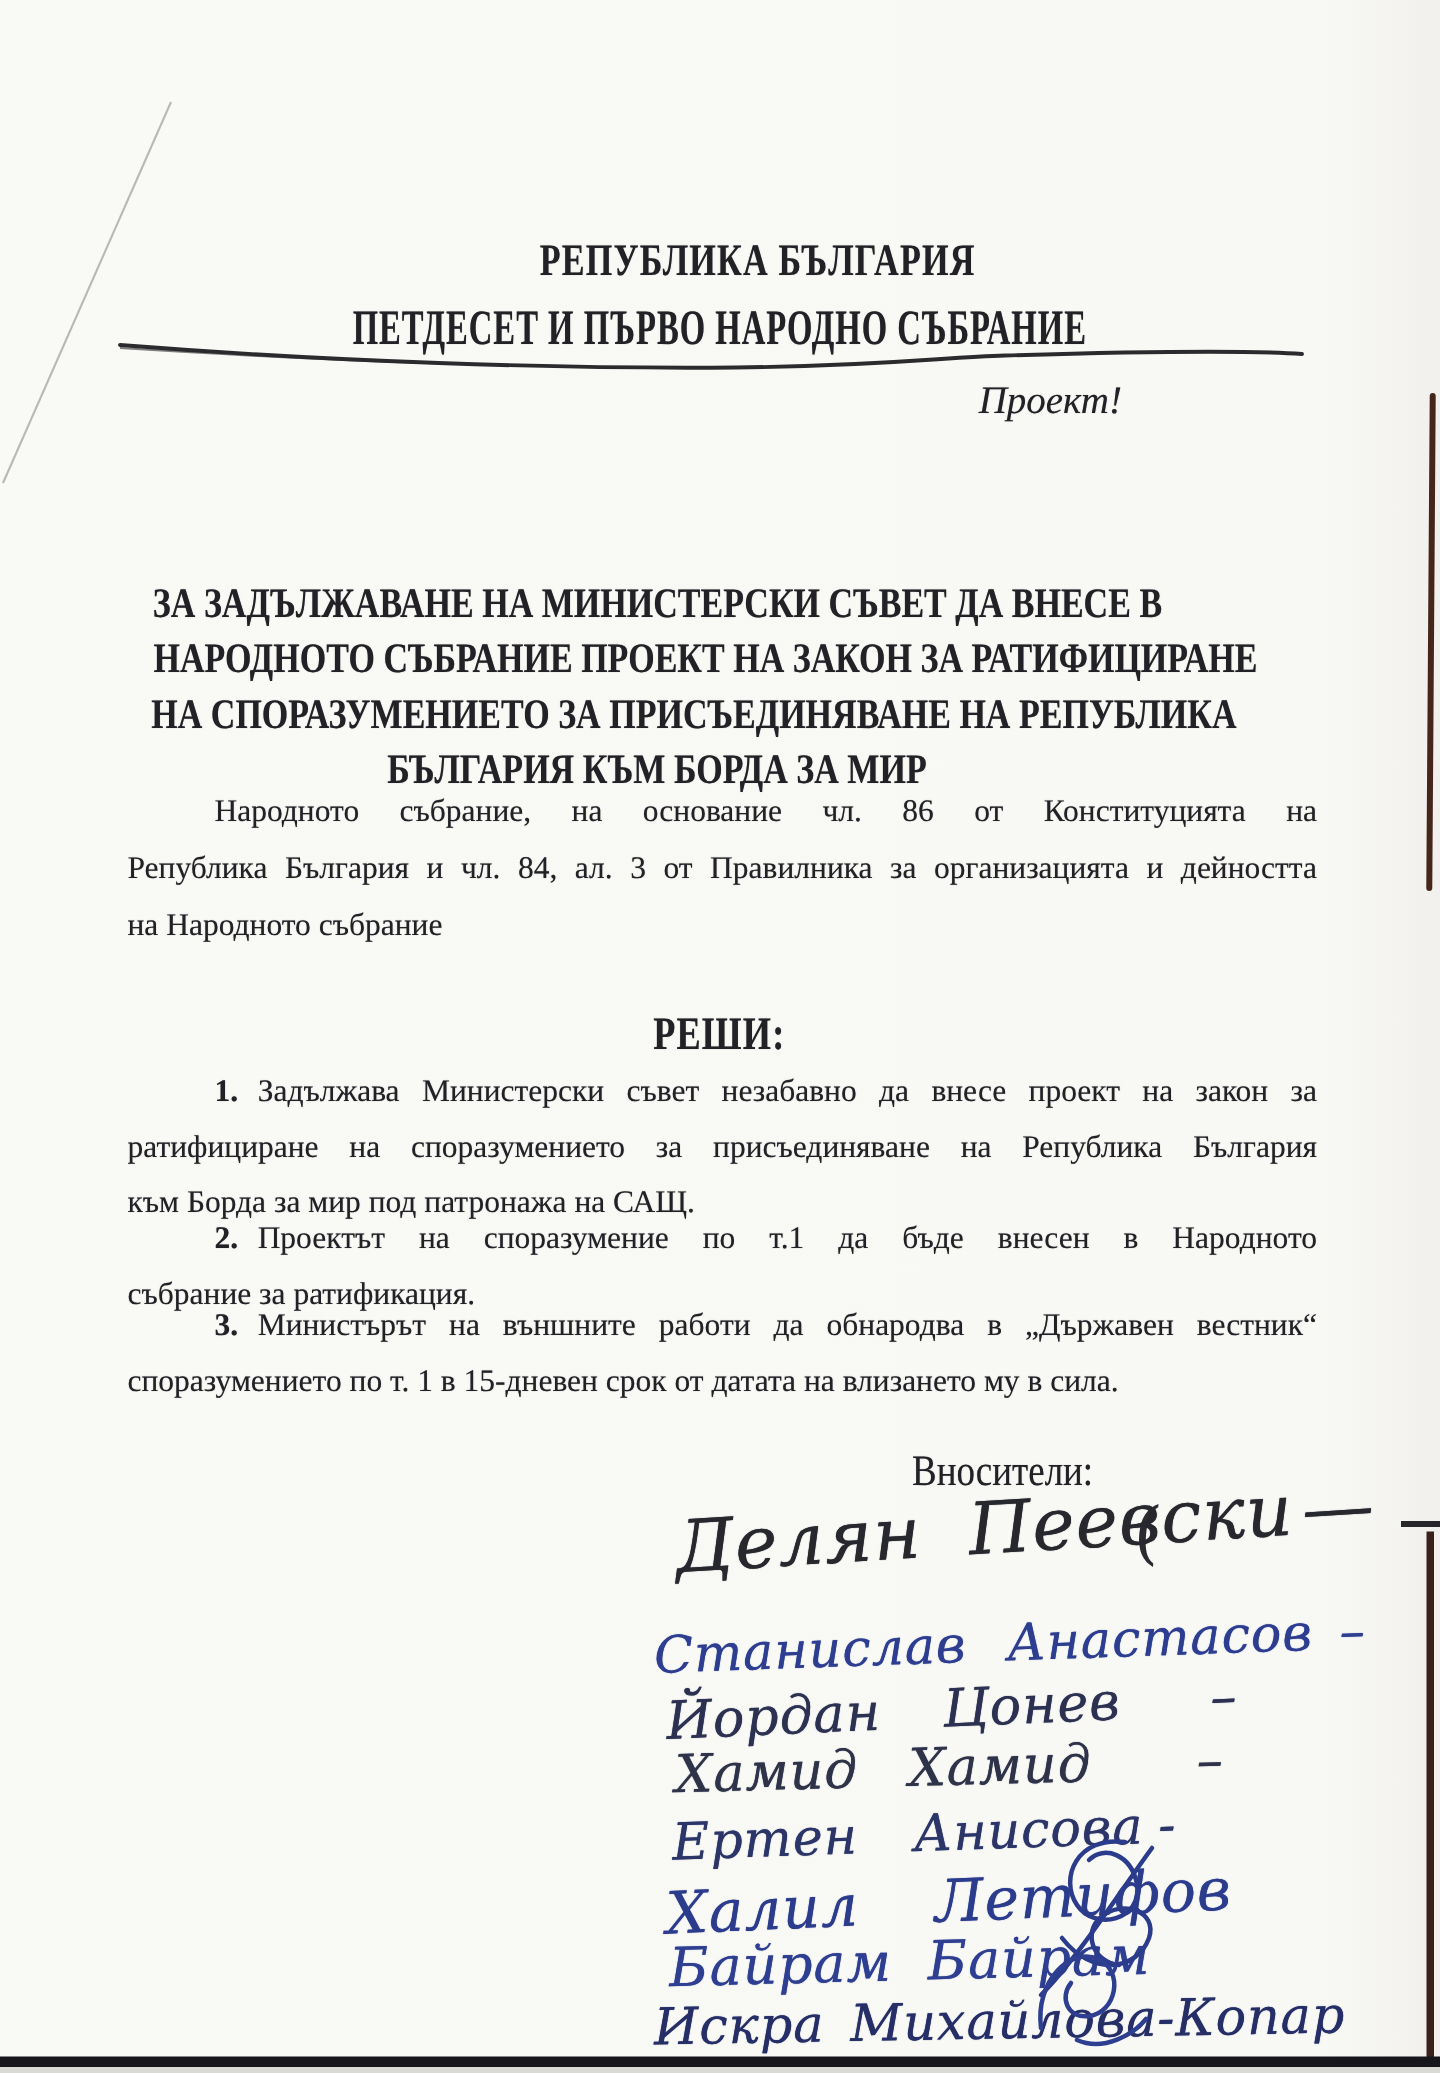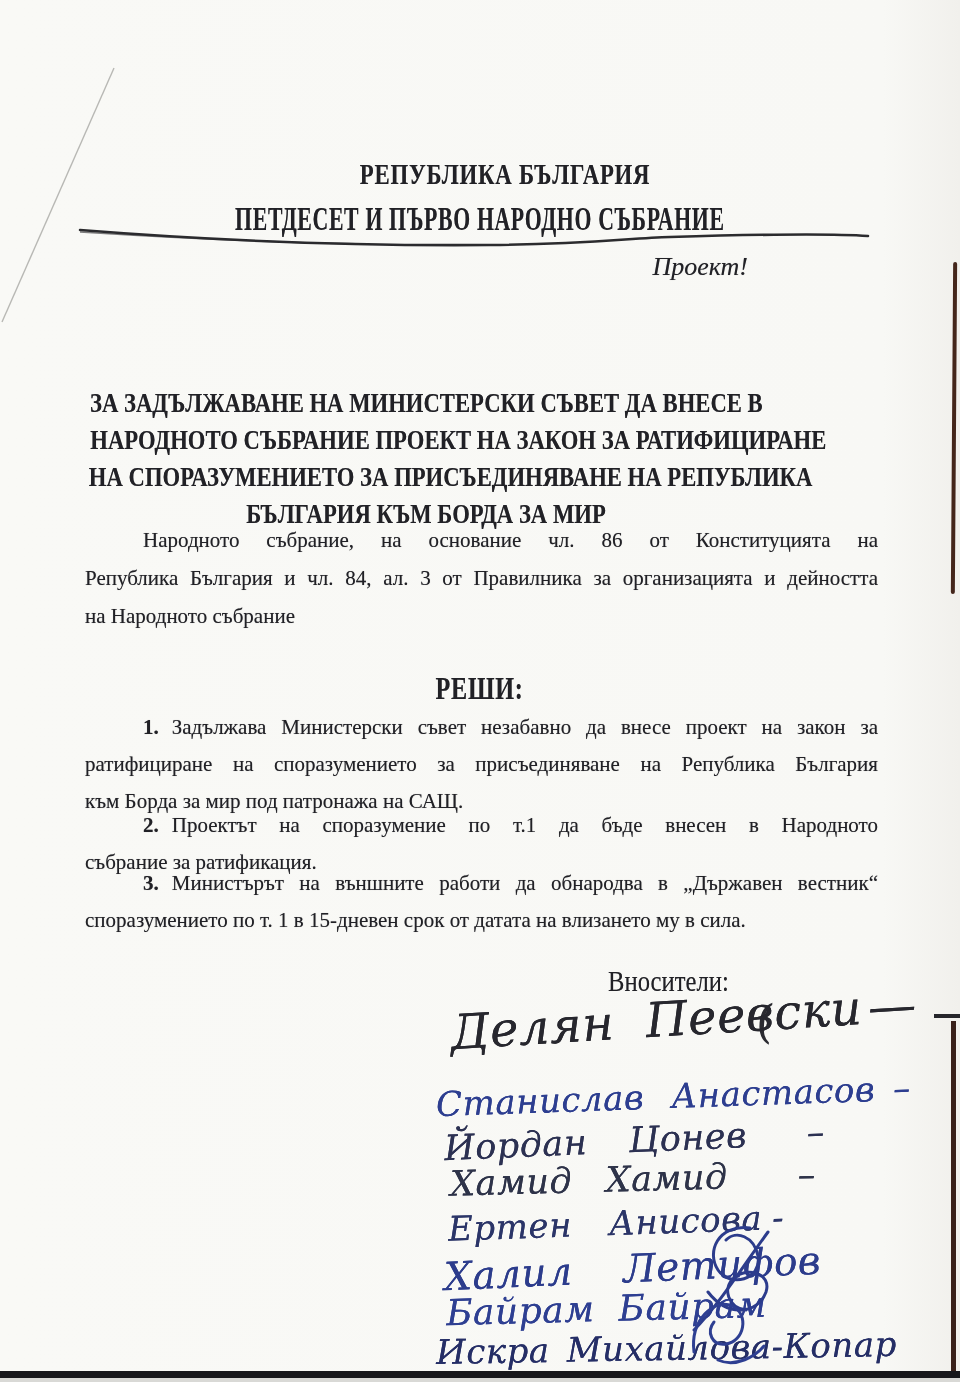--- a/index.html
+++ b/index.html
@@ -19,21 +19,21 @@
   .h-asm .cx{ transform:scaleX(.66); }
 
   .rule-svg{ position:absolute; left:70px; top:224px; }
   .crease-svg{ position:absolute; left:0; top:0; pointer-events:none; }
 
   .draft{ position:absolute; top:252px; right:212px; font-size:26px; font-style:italic; }
 
   .d-head{ top:340px; font-size:32px; font-weight:bold; letter-spacing:1.5px; }
   .d-head .cx{ transform:scaleX(.73); }
 
-  .subject{ position:absolute; top:384px; left:4px; width:844px; }
+  .subject{ position:absolute; top:384px; left:16px; width:844px; }
   .subject .sline{ text-align:center; line-height:37px; font-size:28px; font-weight:bold; white-space:nowrap; }
   .subject .cx{ transform:scaleX(.81); }
 
   .bl{ font-size:21px; text-align:justify; text-align-last:justify; box-sizing:border-box; width:793px; }
   .bl.first{ padding-left:58px; }
   .bl.last{ text-align-last:left; }
 
   .preamble{ position:absolute; left:85px; top:521px; }
   .preamble .bl{ line-height:38px; }
 

